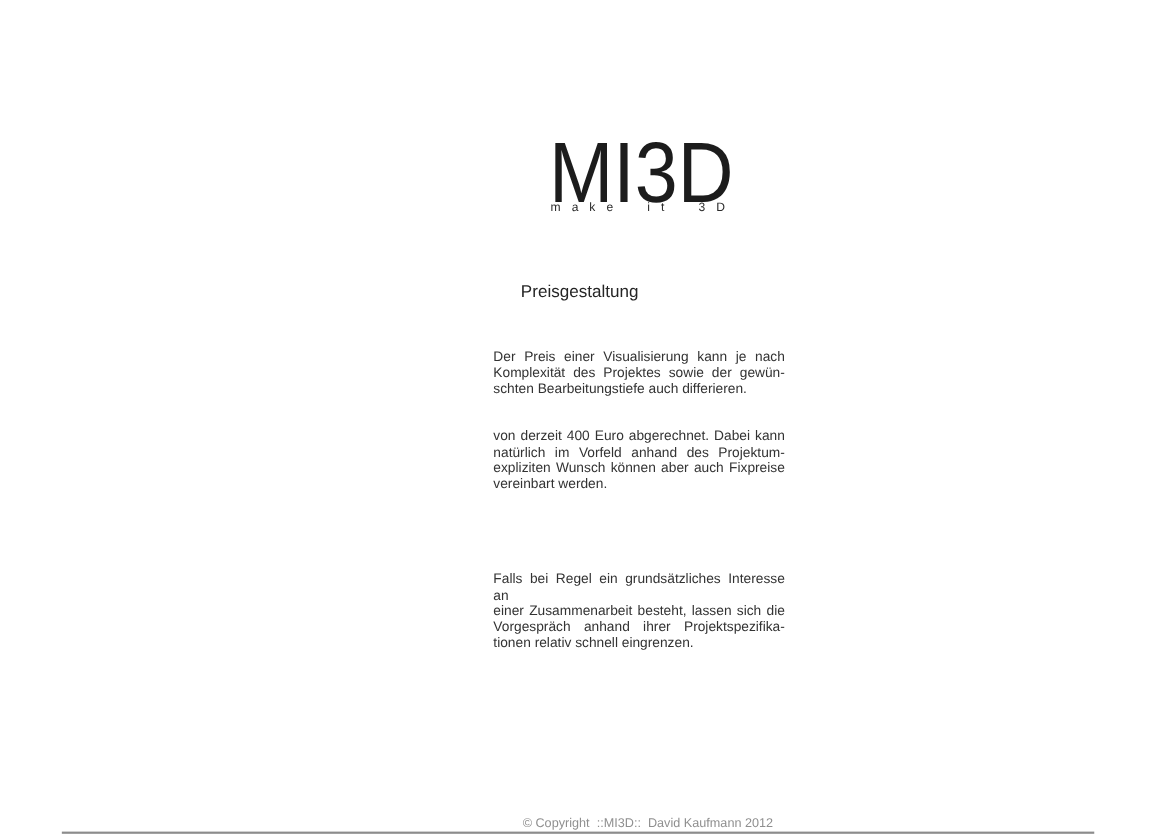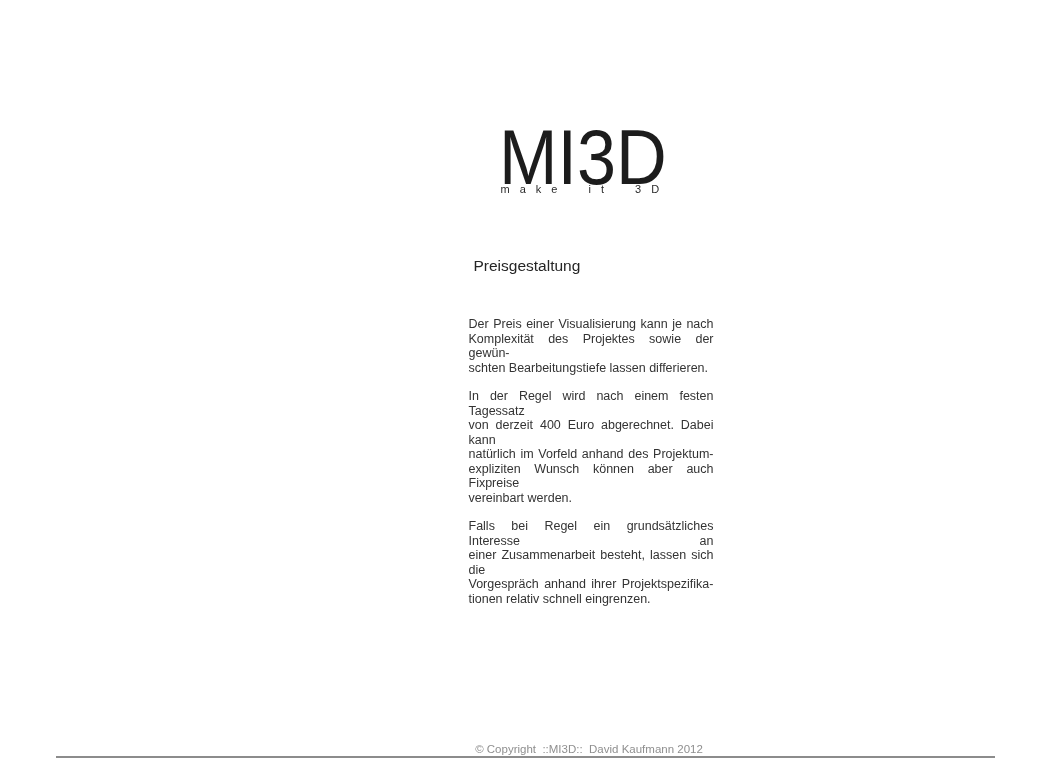--- a/index.html
+++ b/index.html
@@ -52,21 +52,20 @@
     left:393px;
     width:265px;
     font-size:12.5px;
     line-height:14.5px;
     color:#333333;
   }
   .para .line {
     text-align:justify;
     text-align-last:justify;
     text-justify:inter-word;
-    margin-left:20px;
   }
   .para .line.last { text-align-last:left; }
   #para1 { top:317px; }
   #para2 { top:389px; }
   #para3 { top:519px; }
   .footer-text {
     position:absolute;
     top:742px;
     left:16px;
     width:100%;
@@ -93,25 +92,24 @@
 
   <div class="logo-wordmark">MI3D</div>
 
   <div class="logo-tagline">make it 3D</div>
 
   <h1 class="page-title">Preisgestaltung</h1>
 
   <div class="para" id="para1">
       <div class="line">Der Preis einer Visualisierung kann je nach</div>
       <div class="line">Komplexität des Projektes sowie der gewün-</div>
-      <div class="line last">schten Bearbeitungstiefe lassen differieren.</div>
+      <div class="line last">schten Bearbeitungstiefe auch differieren.</div>
     </div>
 
   <div class="para" id="para2">
-      <div class="line">In der Regel wird nach einem festen Tagessatz</div>
       <div class="line">von derzeit 400 Euro abgerechnet. Dabei kann</div>
       <div class="line">natürlich im Vorfeld anhand des Projektum-</div>
       <div class="line">expliziten Wunsch können aber auch Fixpreise</div>
       <div class="line last">vereinbart werden.</div>
     </div>
 
   <div class="para" id="para3">
       <div class="line">Falls bei Regel ein grundsätzliches Interesse an</div>
       <div class="line">einer Zusammenarbeit besteht, lassen sich die</div>
       <div class="line">Vorgespräch anhand ihrer Projektspezifika-</div>

